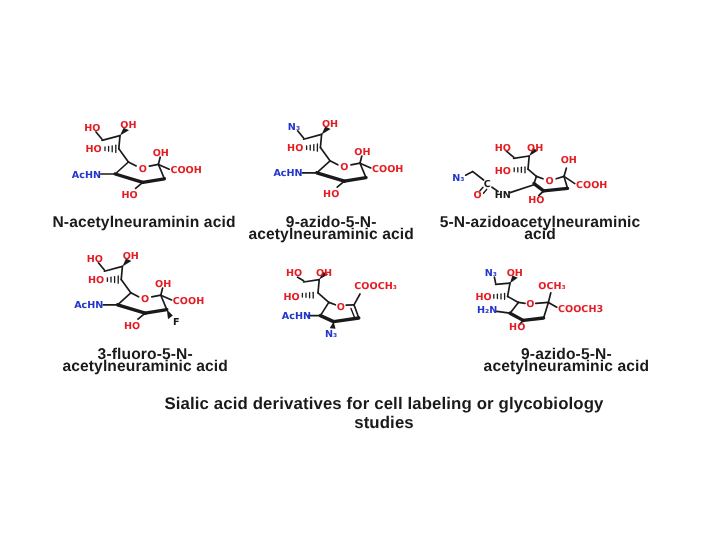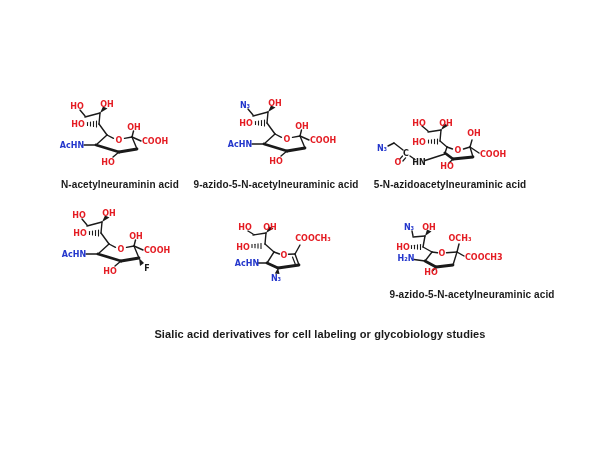--- a/index.html
+++ b/index.html
@@ -16,26 +16,26 @@
   }
   svg.struct text.red  { fill:var(--red,#e41c23); }
   svg.struct text.blue { fill:var(--blue,#2336cc); }
   svg.struct text.start { text-anchor:start; }
   svg.struct line { stroke:var(--bond,#1a1a1a); stroke-width:1.4; stroke-linecap:round; }
   svg.struct line.bold { stroke-width:2.8; }
   svg.struct line.hash { stroke-width:1.1; }
   svg.struct line.dbl  { stroke-width:1.2; }
   svg.struct polygon { fill:var(--bond,#1a1a1a); }
   .caption {
-    position:absolute; font-weight:bold; font-size:10px; line-height:10px;
+    position:absolute; font-weight:bold; font-size:13px; line-height:10px;
     text-align:center; color:var(--bond,#1a1a1a); letter-spacing:0.1px;
   }
   .footer {
     position:absolute; left:120px; top:328px; width:400px; text-align:center;
-    font-weight:bold; font-size:11px; color:var(--bond,#1a1a1a); letter-spacing:0.1px;
+    font-weight:bold; font-size:14px; color:var(--bond,#1a1a1a); letter-spacing:0.1px;
   }
 </style>
 </head>
 <body>
 
 <div class="canvas">
 
   <svg class="struct" style="left:50px; top:97px;" width="150" height="78" viewBox="0 0 150 78">
     <g>
       <line x1="30" y1="13" x2="35" y2="19"></line>
@@ -233,17 +233,18 @@
     <text class="blue" x="11" y="43">H₂N</text>
     <text class="red" x="47" y="38">O</text>
     <text class="red" x="65" y="23">OCH₃</text>
     <text class="red start" x="70" y="42">COOCH3</text>
     <text class="red" x="36" y="57">HO</text>
   </svg>
 
   <div class="caption" style="left:30px;  top:180px; width:180px;">N-acetylneuraminin acid</div>
   <div class="caption" style="left:186px; top:180px; width:180px;">9-azido-5-N-acetylneuraminic acid</div>
   <div class="caption" style="left:360px; top:180px; width:180px;text-align:center;">5-N-azidoacetylneuraminic acid</div>
+  <div class="caption" style="left:31px;  top:290px; width:180px;">3-fluoro-5-N-acetylneuraminic acid</div>
   <div class="caption" style="left:382px; top:290px; width:180px;">9-azido-5-N-acetylneuraminic acid</div>
 
   <div class="footer">Sialic acid derivatives for cell labeling or glycobiology studies</div>
 
 </div>
 
 </body></html>

